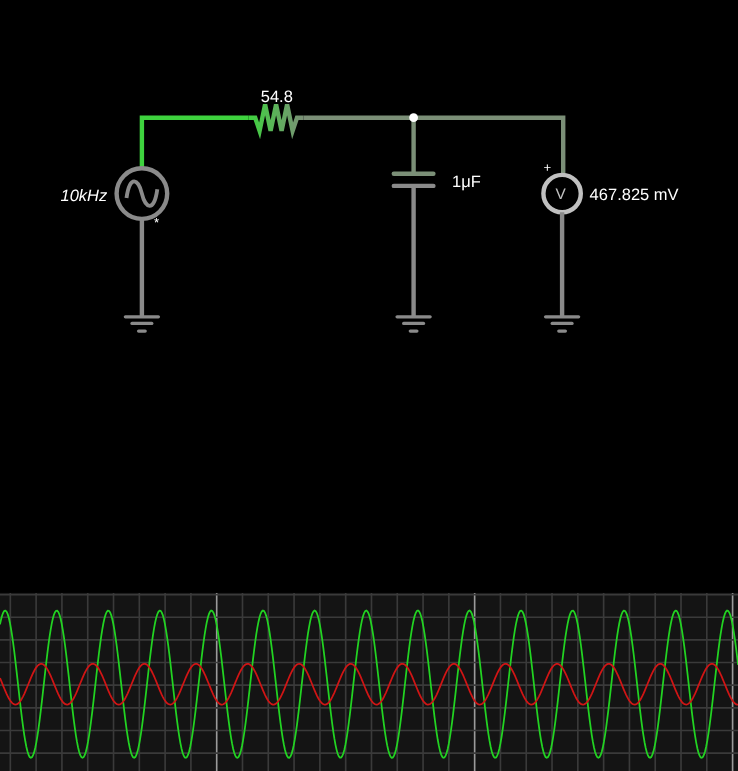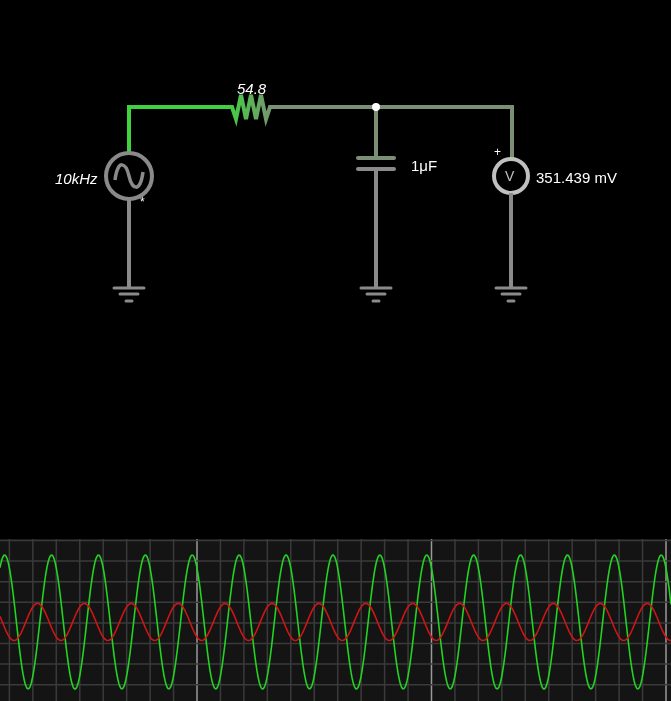--- a/index.html
+++ b/index.html
@@ -57,25 +57,25 @@
   </g>
   <g stroke="#8a8a8a" stroke-width="3" stroke-linecap="round">
     <line x1="496" y1="288" x2="526" y2="288"></line>
       <line x1="502" y1="294" x2="520" y2="294"></line>
       <line x1="508" y1="301" x2="514" y2="301"></line>
   </g>
 </svg>
 
 <div class="lbl" style="left:55px;top:171px;font-size:15px;font-style:italic;">10kHz</div>
 <div class="lbl" style="left:140px;top:196px;font-size:12px;">*</div>
-<div class="lbl" style="left:237px;top:81px;font-size:15px;font-style:italic;">54.8</div>
+<div class="lbl" style="left:237px;top:81px;font-size:15px;">54.8</div>
 <div class="lbl" style="left:396px;top:158px;font-size:15px;margin-left:15px;">1μF</div>
 <div class="lbl" style="left:494px;top:146px;font-size:12px;">+</div>
 <div class="lbl" style="left:505px;top:169px;font-size:14px;color:#c0c0c0;">V</div>
-<div class="lbl" style="left:536px;top:170px;font-size:15px;">351.439 mV</div>
+<div class="lbl" style="left:536px;top:170px;font-size:15px;">467.825 mV</div>
 
 <div id="scope">
   <svg id="scope-svg" width="671" height="162">
     <g id="grid">
         <line x1="9.4" x2="9.4" y1="0" y2="162" stroke="#3a3a3a" stroke-width="1.5"></line>
         <line x1="32.85" x2="32.85" y1="0" y2="162" stroke="#3a3a3a" stroke-width="1.5"></line>
         <line x1="56.3" x2="56.3" y1="0" y2="162" stroke="#3a3a3a" stroke-width="1.5"></line>
         <line x1="79.75" x2="79.75" y1="0" y2="162" stroke="#3a3a3a" stroke-width="1.5"></line>
         <line x1="103.2" x2="103.2" y1="0" y2="162" stroke="#3a3a3a" stroke-width="1.5"></line>
         <line x1="126.65" x2="126.65" y1="0" y2="162" stroke="#3a3a3a" stroke-width="1.5"></line>

